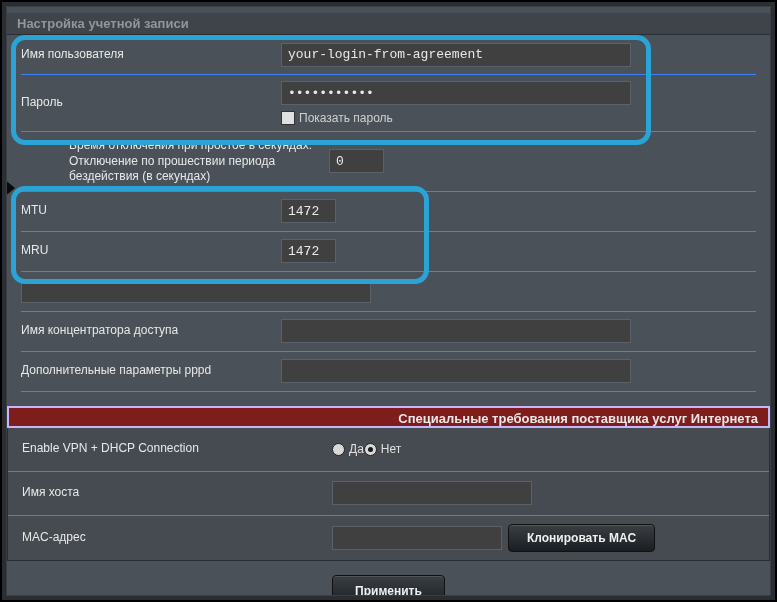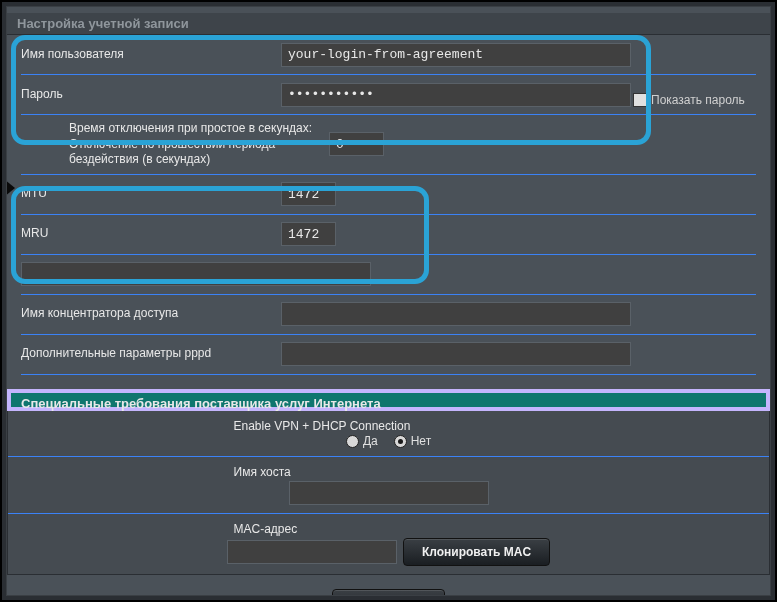--- a/index.html
+++ b/index.html
@@ -106,27 +106,28 @@
       border-radius: 14px;
       pointer-events: none;
       z-index: 5;
     }
     .hl1 { left: 4px; top: 22px; width: 640px; height: 110px; }
     .hl2 { left: 4px; top: 173px; width: 418px; height: 98px; }
     .section2 {
       margin-top: 14px;
     }
     .section2 .section-header {
-      background: #0f766e;
-      border: 4px solid #c4b5fd;
+      background: #7f1d1d;
+      border: 2px solid #c4b5fd;
+      text-align: right;
     }
     .radio-wrapper {
       display: flex;
       align-items: center;
-      gap: 16px;
+      gap: 0;
       color: #e0e0e0;
       font-size: 12px;
     }
     .radio-item { display: flex; align-items: center; gap: 4px; }
     .radio {
       width: 13px; height: 13px;
       border-radius: 50%;
       border: 1px solid #222;
       background: #d8d8d8;
       display: inline-flex;
@@ -147,23 +148,23 @@
       font-weight: bold;
       font-size: 12px;
       padding: 6px 18px;
       cursor: pointer;
       box-shadow: inset 0 1px 0 rgba(255,255,255,0.12);
     }
     .apply-row {
       text-align: center;
       padding: 14px 0;
     }
-    .section2 .row { padding: 8px 14px; min-height: 44px; flex-direction: column; }
+    .section2 .row { padding: 8px 14px; min-height: 44px; }
     .mtu-row .label-col { width: 260px; }
-    .value-col.stacked { flex-direction: row; align-items: flex-end; gap: 2px; }
+    .value-col.stacked { flex-direction: column; align-items: flex-start; gap: 2px; }
     .content-wrap { position: relative; }
     .s2body { border: 1px solid #2a2e33; border-top: none; background: #454b51; }
   </style>
 </head>
 <body>
 
 <div class="outer-frame">
   <div class="inner-panel">
     <div class="left-arrow"></div>
 

